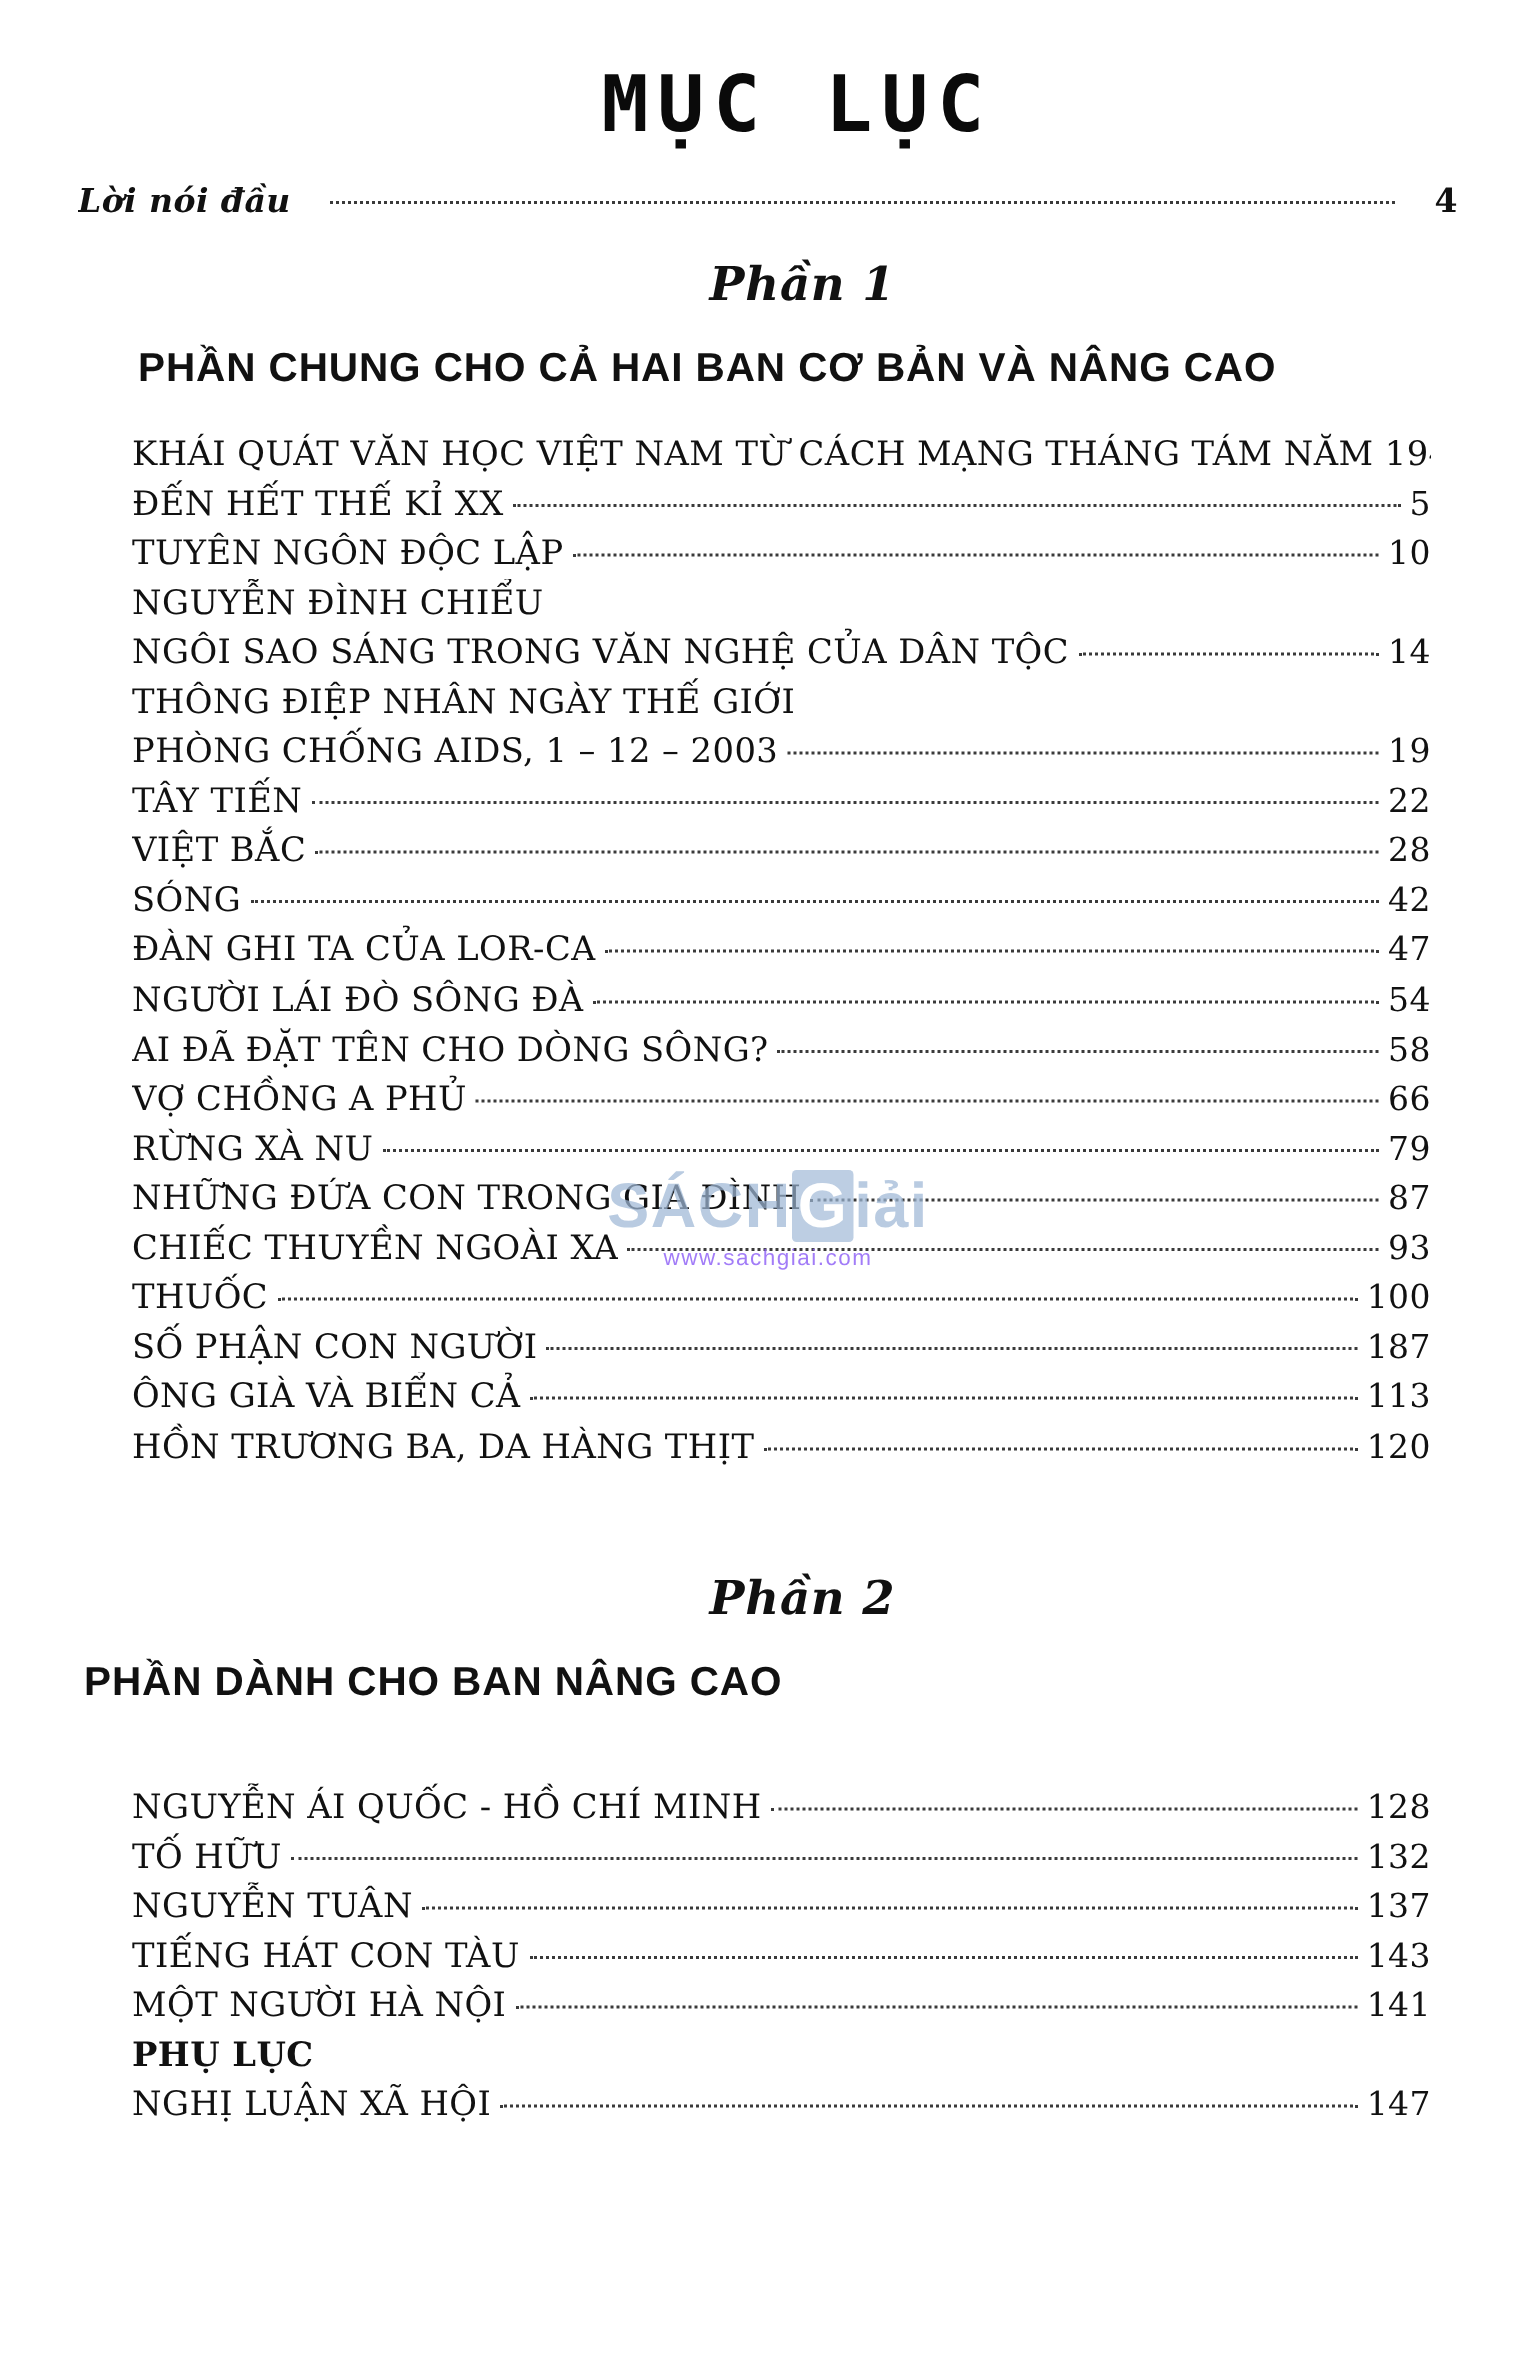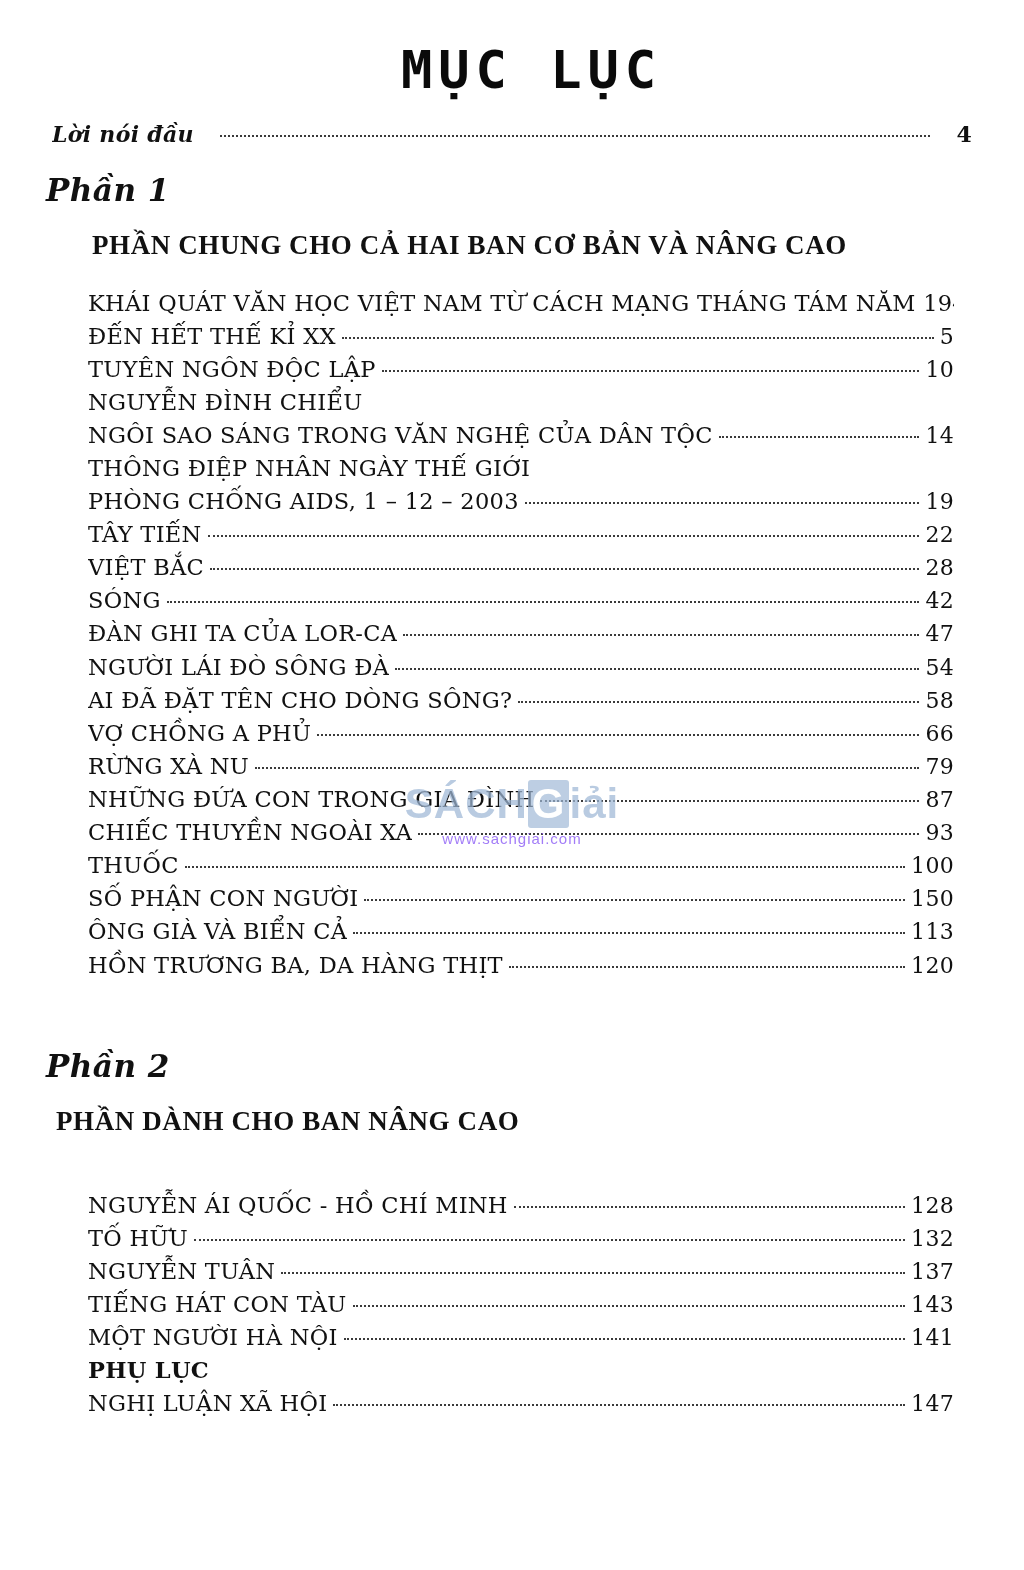--- a/index.html
+++ b/index.html
@@ -79,23 +79,24 @@
   }
 
   
   .part-label {
     font-family: "DejaVu Serif", serif;
     font-style: italic;
     font-weight: bold;
     font-size: 31px;
     margin: 22px 0 4px 46px;
     letter-spacing: 0.5px;
+    text-align: center;
   }
   .part-title {
-    font-family: Liberation Serif, serif;
+    font-family: Liberation Sans, sans-serif;
     font-weight: bold;
     font-size: 27px;
     letter-spacing: 0.6px;
     margin: 22px 0 0 92px;
   }
   .part-title.indent-small {
     margin-left: 56px;
   }
 
   
@@ -269,21 +270,21 @@
 
     <div class="entry">
       <span class="title">THUỐC</span>
       <span class="leader"></span>
       <span class="page-num">100</span>
     </div>
 
     <div class="entry">
       <span class="title">SỐ PHẬN CON NGƯỜI</span>
       <span class="leader"></span>
-      <span class="page-num">150</span>
+      <span class="page-num">187</span>
     </div>
 
     <div class="entry">
       <span class="title">ÔNG GIÀ VÀ BIỂN CẢ</span>
       <span class="leader"></span>
       <span class="page-num">113</span>
     </div>
 
     <div class="entry">
       <span class="title">HỒN TRƯƠNG BA, DA HÀNG THỊT</span>

